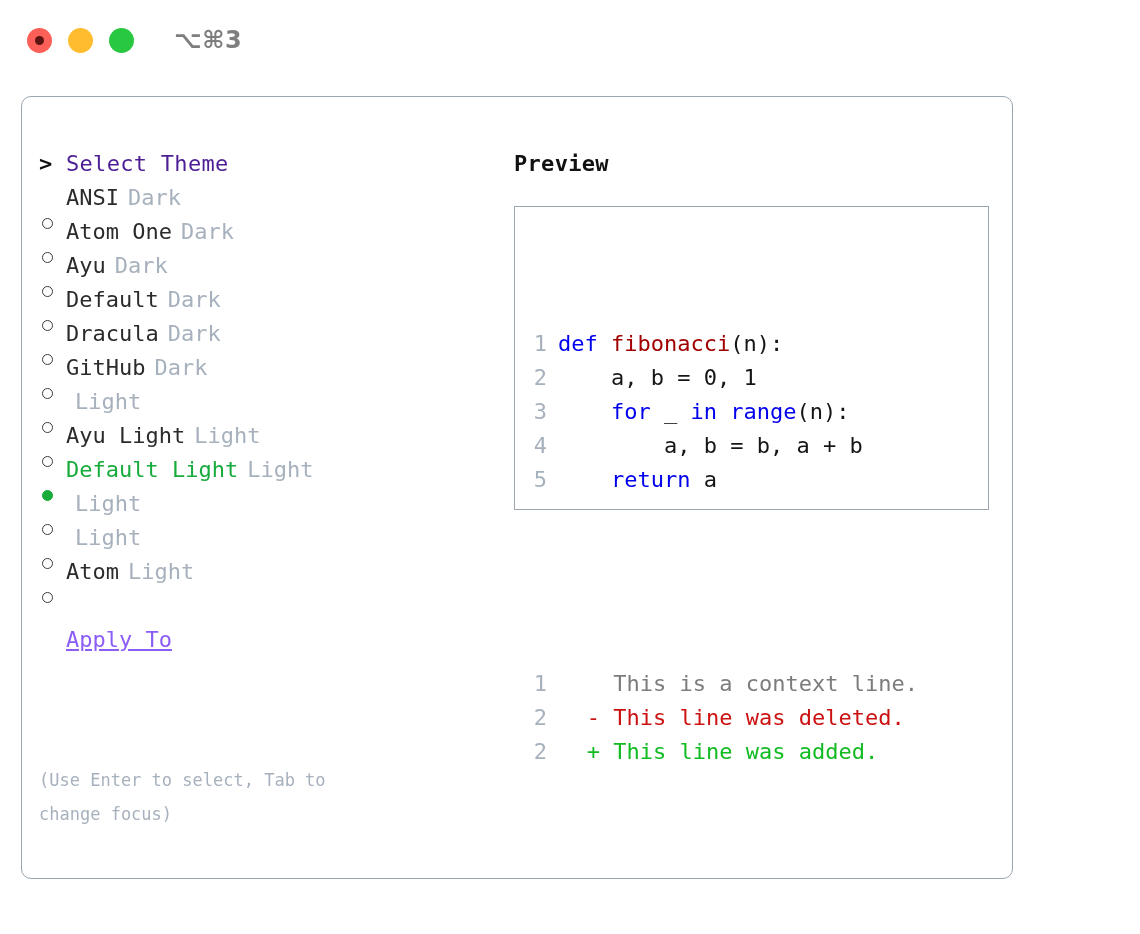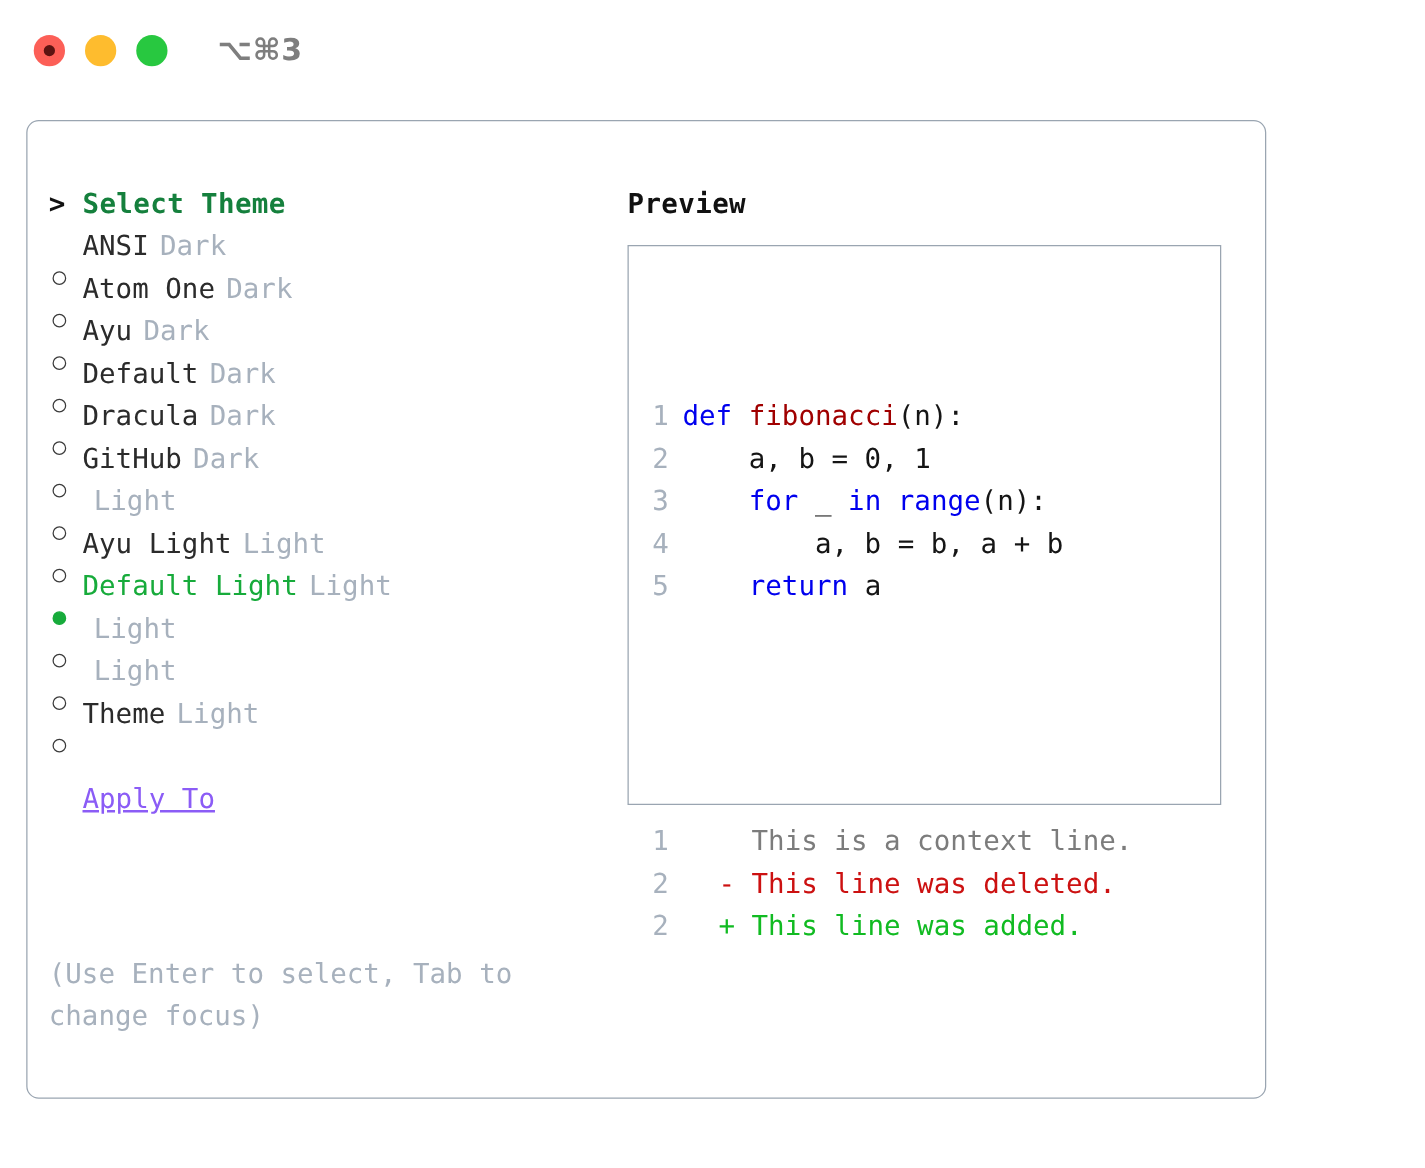--- a/index.html
+++ b/index.html
@@ -109,22 +109,22 @@
     flex: 0 0 27px;
     font-size: 22px;
     line-height: 34px;
   }
 
   .header-row .marker {
     color: #111111;
     font-weight: bold;
   }
   .header-row .label {
-    color: #15803d;
-    font-weight: bold;
+    color: #4c1d95;
+    font-weight: normal;
     letter-spacing: 0.3px;
   }
 
   .bullet {
     display: inline-block;
     position: relative;
     width: 27px;
     flex: 0 0 27px;
     line-height: 34px;
   }
@@ -162,43 +162,43 @@
   }
 
   .spacer-row { height: 34px; }
 
   .hint {
     position: absolute;
     left: 17px;
     top: 666px;
     width: 410px;
     color: #a7b1bd;
-    font-size: 22px;
+    font-size: 17px;
     line-height: 34px;
   }
 
   
   .right-col {
     position: absolute;
-    left: 480px;
+    left: 492px;
     top: 50px;
     width: 480px;
   }
   .preview-title {
     color: #111111;
     font-weight: bold;
     font-size: 22px;
     line-height: 34px;
     letter-spacing: 0.3px;
     white-space: pre;
   }
   .preview-box {
-    margin-top: 15px;
+    margin-top: 25px;
     width: 475px;
-    height: 448px;
+    height: 304px;
     border: 1.6px solid #9aa5b1;
     box-sizing: border-box;
     background: #ffffff;
     position: relative;
   }
   .code {
     position: absolute;
     left: 18px;
     top: 52px;
     font-size: 22px;
@@ -250,21 +250,21 @@
             <div class="row"><span class="bullet off"><i></i></span><span class="label">Atom One</span><span class="variant">Dark</span></div>
             <div class="row"><span class="bullet off"><i></i></span><span class="label">Ayu</span><span class="variant">Dark</span></div>
             <div class="row"><span class="bullet off"><i></i></span><span class="label">Default</span><span class="variant">Dark</span></div>
             <div class="row"><span class="bullet off"><i></i></span><span class="label">Dracula</span><span class="variant">Dark</span></div>
             <div class="row"><span class="bullet off"><i></i></span><span class="label">GitHub</span><span class="variant">Dark</span></div>
             <div class="row"><span class="bullet off"><i></i></span><span class="variant">Light</span></div>
             <div class="row"><span class="bullet off"><i></i></span><span class="label">Ayu Light</span><span class="variant">Light</span></div>
             <div class="row"><span class="bullet on"><i></i></span><span class="label sel">Default Light</span><span class="variant">Light</span></div>
             <div class="row"><span class="bullet off"><i></i></span><span class="variant">Light</span></div>
             <div class="row"><span class="bullet off"><i></i></span><span class="variant">Light</span></div>
-            <div class="row"><span class="bullet off"><i></i></span><span class="label">Theme</span><span class="variant">Light</span></div>
+            <div class="row"><span class="bullet off"><i></i></span><span class="label">Atom</span><span class="variant">Light</span></div>
           </div>
 
         <div class="spacer-row"></div>
 
         <div class="section-label">Apply To</div>
 
       </div>
 
       <div class="hint">
         <div>(Use Enter to select, Tab to</div>

